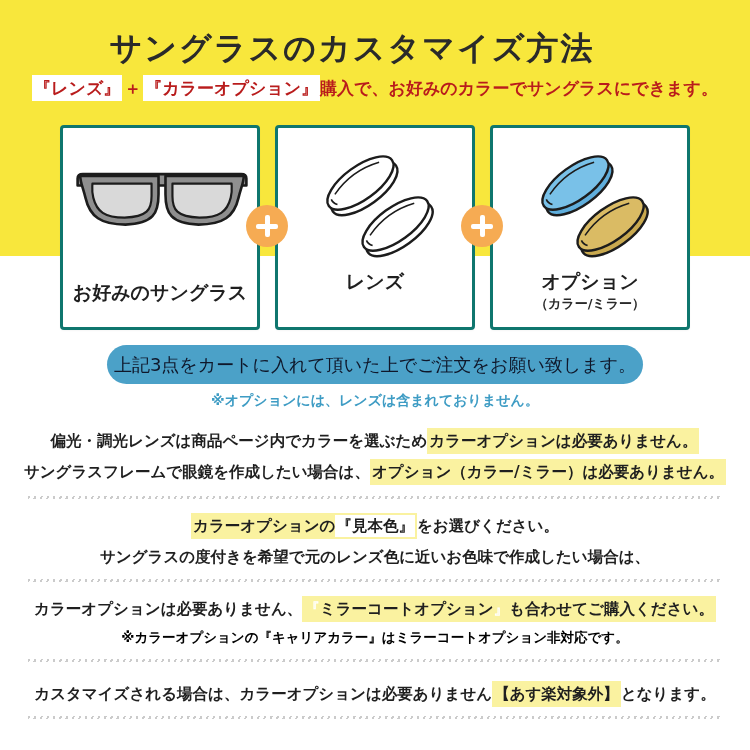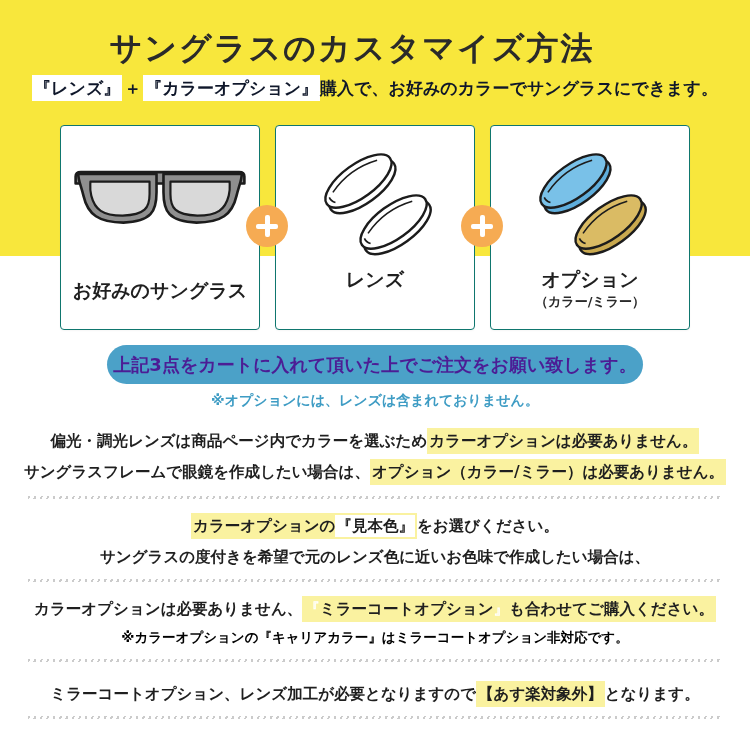--- a/index.html
+++ b/index.html
@@ -15,28 +15,28 @@
     position:absolute;left:0;top:0;width:750px;height:256px;
     background:var(--yellow-bg,#F8E73C);
   }
   .title{
     position:absolute;left:0;top:22px;width:694px;margin:5px;
     text-align:center;font-size:32px;font-weight:900;letter-spacing:2px;
     color:#2a2a2a;
   }
   .subtitle{
     position:absolute;left:0;top:75px;width:750px;
-    text-align:center;font-size:17px;font-weight:bold;color:#0f172a;
+    text-align:center;font-size:17px;font-weight:bold;color:#b91c1c;
     line-height:27px;white-space:nowrap;
   }
   .white-hl{background:#ffffff;padding:3px 2px;}
   .plus-char{padding:0 2px;}
   .step-box{
     position:absolute;top:125px;width:200px;height:205px;
-    background:#ffffff;border:1px solid #0f766e;border-radius:4px;
+    background:#ffffff;border:3px solid #0f766e;border-radius:4px;
     box-sizing:border-box;box-shadow:0 1px 2px rgba(0,0,0,0.04);
   }
   .step-box svg{position:absolute;}
   .sunglasses-svg{left:12px;top:40px;width:174px;height:61px;}
   .coins-svg{left:30px;top:16px;width:140px;height:122px;}
   .step-label{
     position:absolute;left:0;top:141px;width:100%;text-align:center;
     font-size:19px;font-weight:bold;color:#1f1f1f;white-space:nowrap;
   }
   .step-label.solo{top:152px;}
@@ -49,21 +49,21 @@
     background:var(--plus-orange,#F6AB53);z-index:3;
   }
   .plus-badge .ph,.plus-badge .pv{
     position:absolute;background:#fff;border-radius:2px;
   }
   .plus-badge .ph{left:10px;top:18.5px;width:22px;height:5px;}
   .plus-badge .pv{left:18.5px;top:10px;width:5px;height:22px;}
   .banner{
     position:absolute;left:107px;top:345px;width:536px;height:39px;
     background:var(--banner-blue,#4BA1C8);border-radius:20px;
-    color:#4c1d95;font-size:18px;font-weight:bold;text-align:center;
+    color:#0f172a;font-size:18px;font-weight:normal;text-align:center;
     line-height:39px;white-space:nowrap;
   }
   .banner-note{
     position:absolute;left:0;top:392px;width:750px;text-align:center;
     color:var(--blue-text,#3E9CC4);font-size:14px;font-weight:bold;
   }
   .note{
     position:absolute;left:0;width:750px;text-align:center;
     font-size:15.5px;font-weight:bold;color:#1f1f1f;line-height:31px;
     white-space:nowrap;
@@ -165,17 +165,17 @@
   </div>
   <div class="divider" style="top:579px;"></div>
 
   <div class="note" style="top:594px;">
     <div><span>カラーオプションは必要ありません、</span><span class="hl"><span class="wb">『</span><span>ミラーコートオプション</span><span class="wb">』</span><span>も合わせてご購入ください。</span></span></div>
     <div class="note-small">※カラーオプションの『キャリアカラー』はミラーコートオプション非対応です。</div>
   </div>
   <div class="divider" style="top:659px;"></div>
 
   <div class="note" style="top:679px;">
-    <div><span>ミラーコートオプション、レンズ加工が必要となりますので</span><span class="hl">【あす楽対象外】</span><span>となります。</span></div>
+    <div><span>カスタマイズされる場合は、カラーオプションは必要ありません</span><span class="hl">【あす楽対象外】</span><span>となります。</span></div>
   </div>
   <div class="divider" style="top:716px;"></div>
 
 </div>
 
 </body></html>

